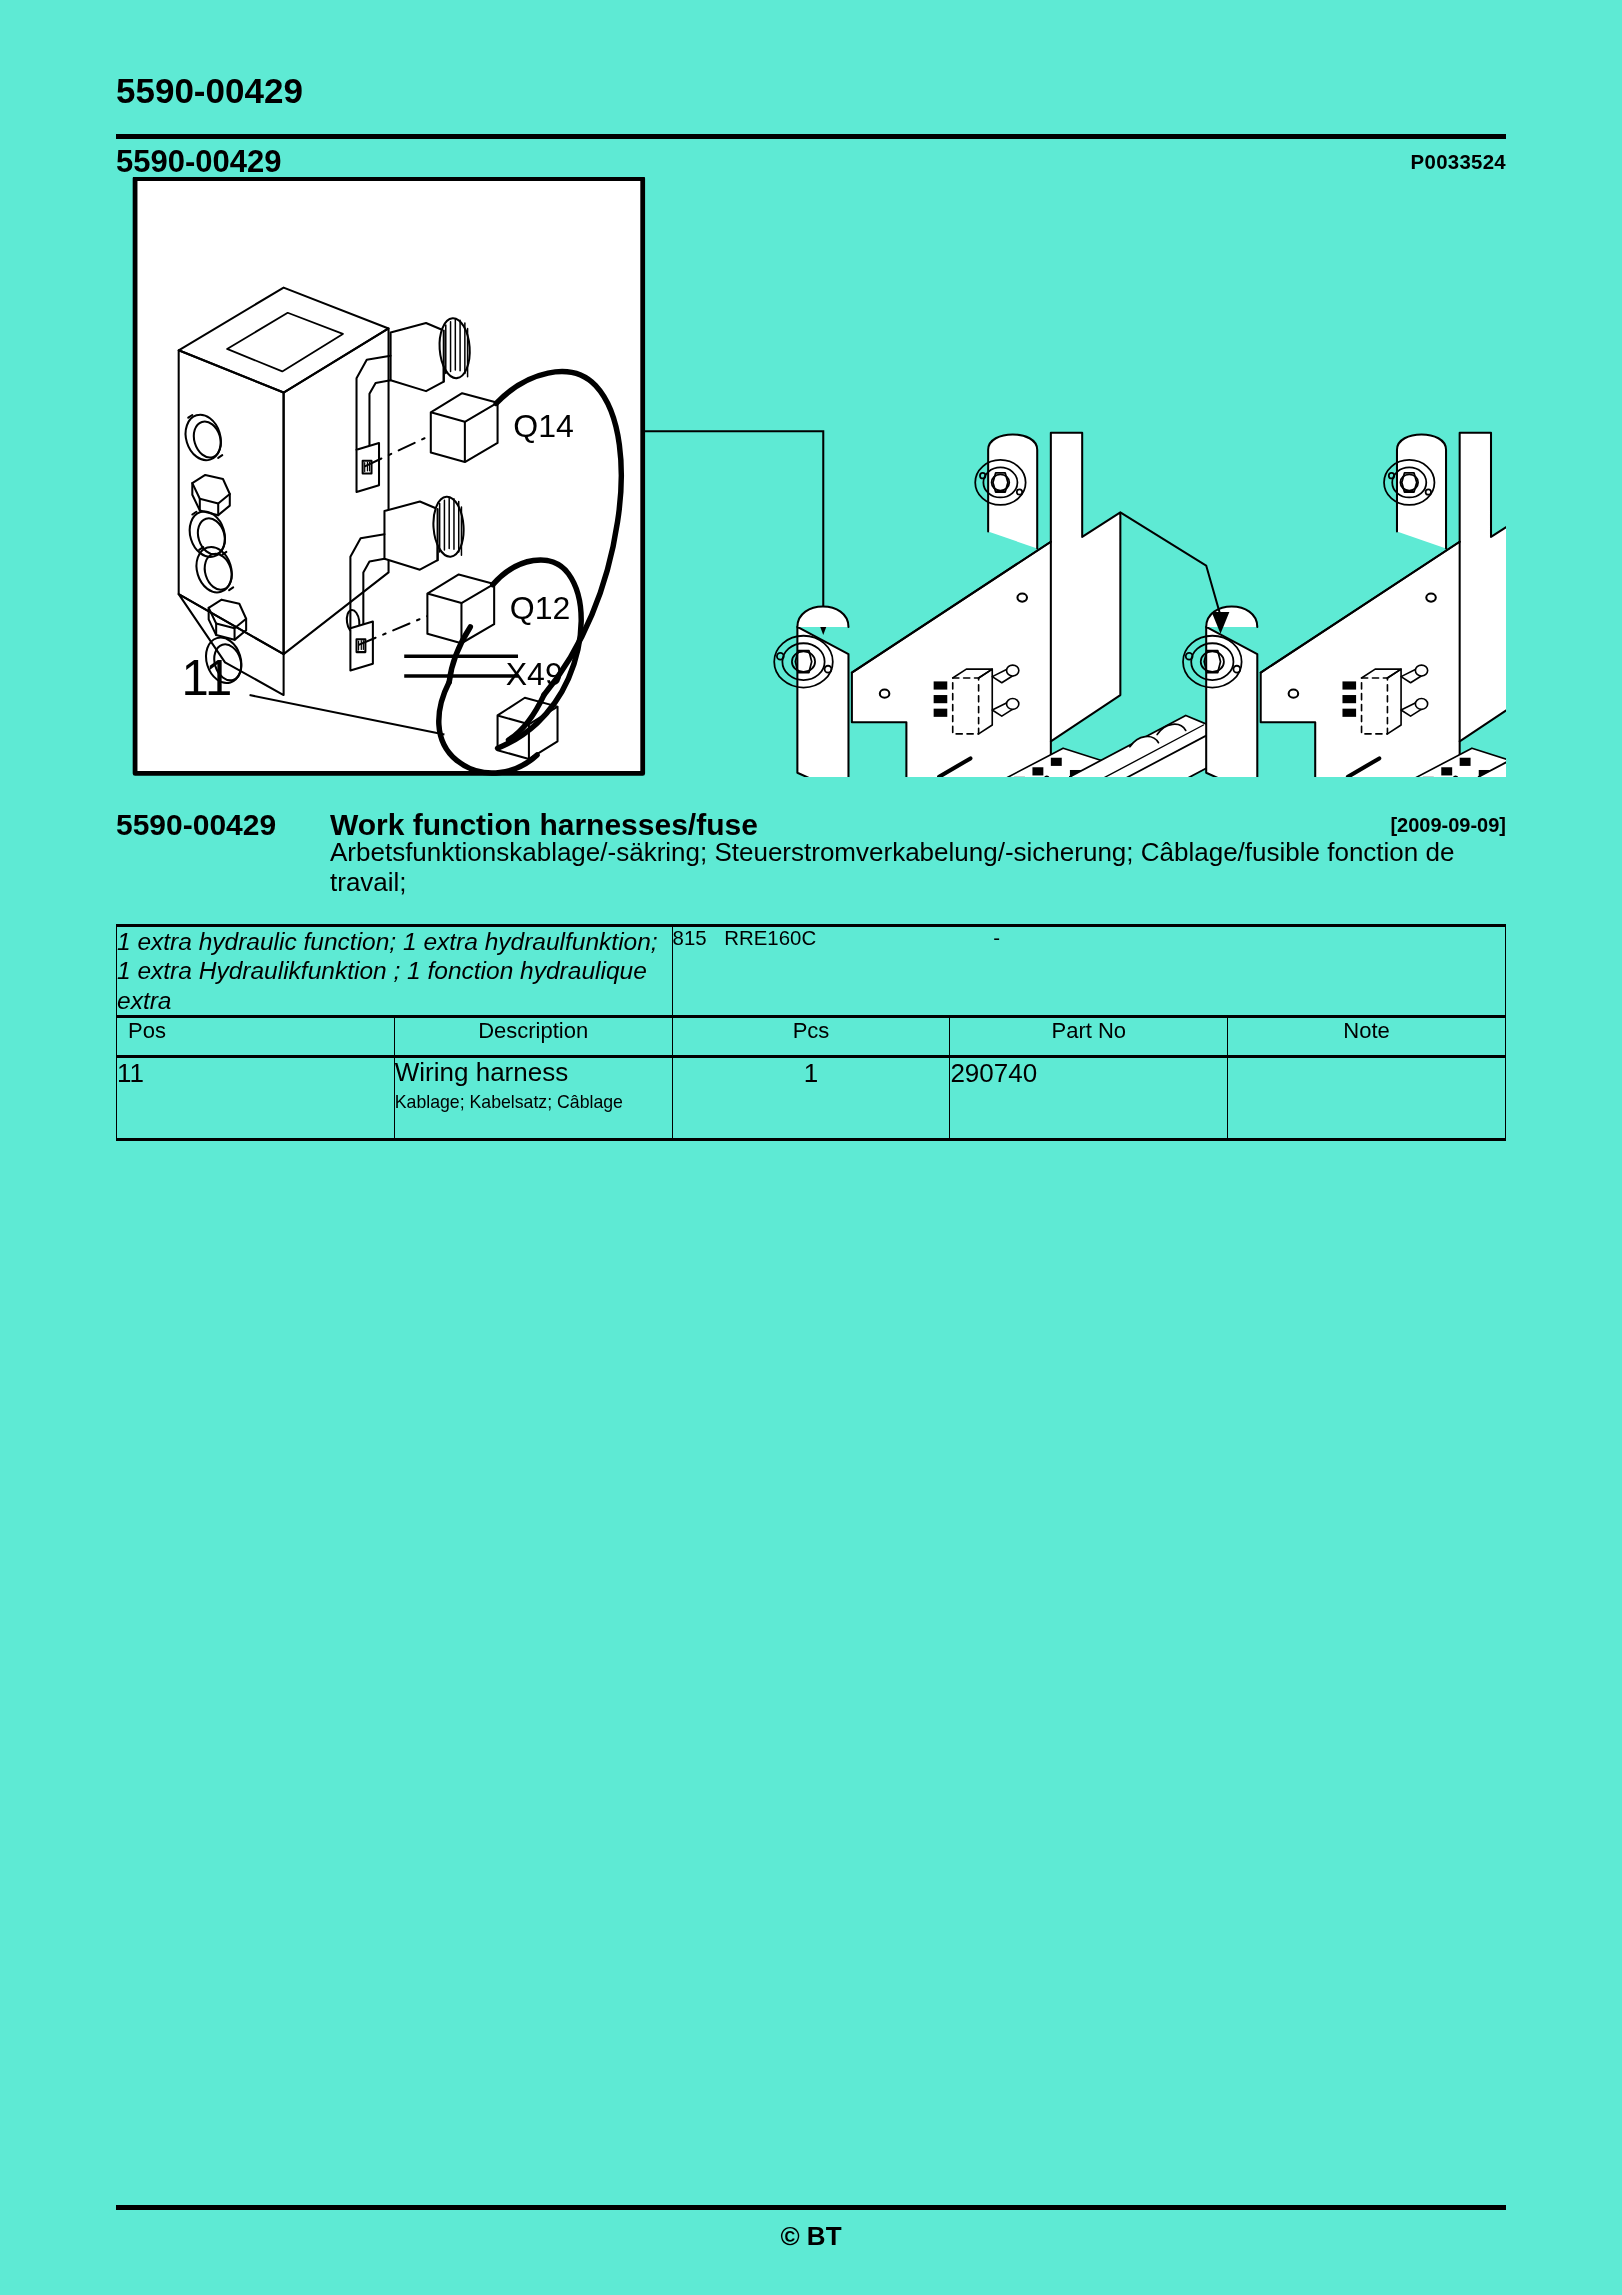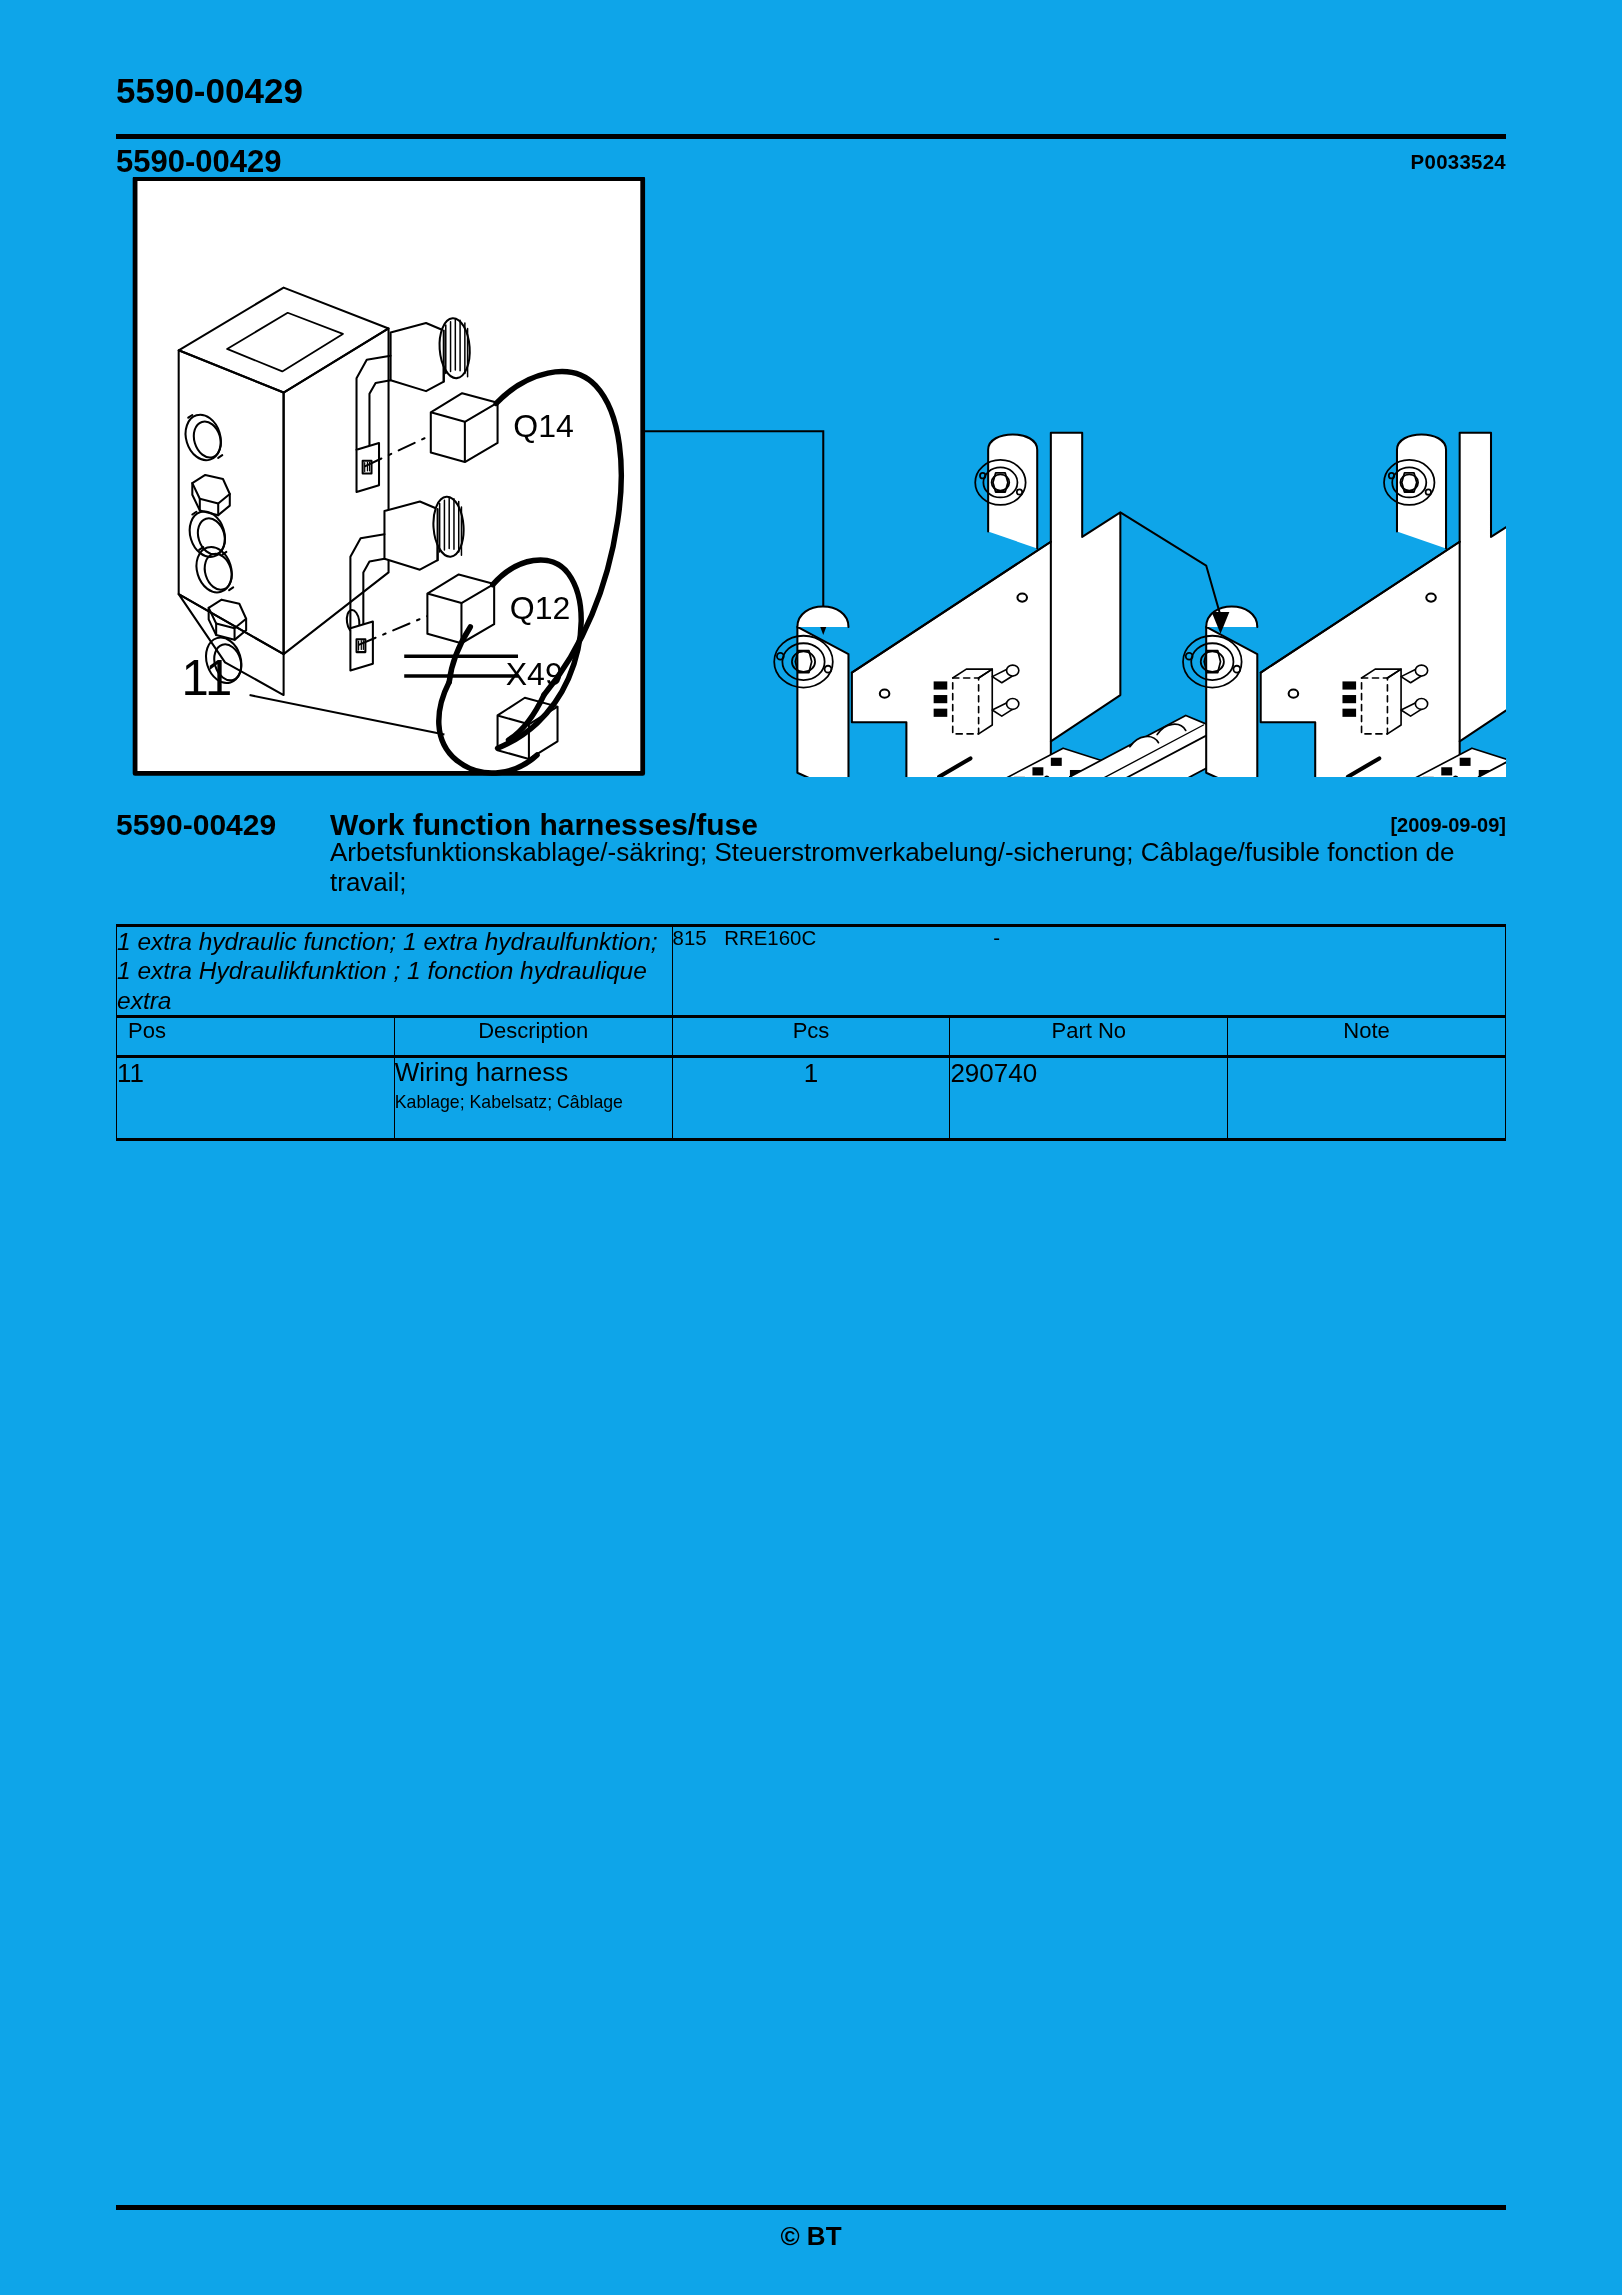--- a/index.html
+++ b/index.html
@@ -8,21 +8,21 @@
     background: #ffffff;
   }
   body {
     font-family: "Liberation Sans", sans-serif;
     color: #000000;
   }
   #page {
     position: relative;
     width: 1622px;
     height: 2295px;
-    background: #0ea5e9;
+    background: #5eead4;
     overflow: hidden;
   }
 
   
   .hdr-left {
     position: absolute;
     left: 116px;
     top: 71px;
     font-size: 35px;
     font-weight: bold;

